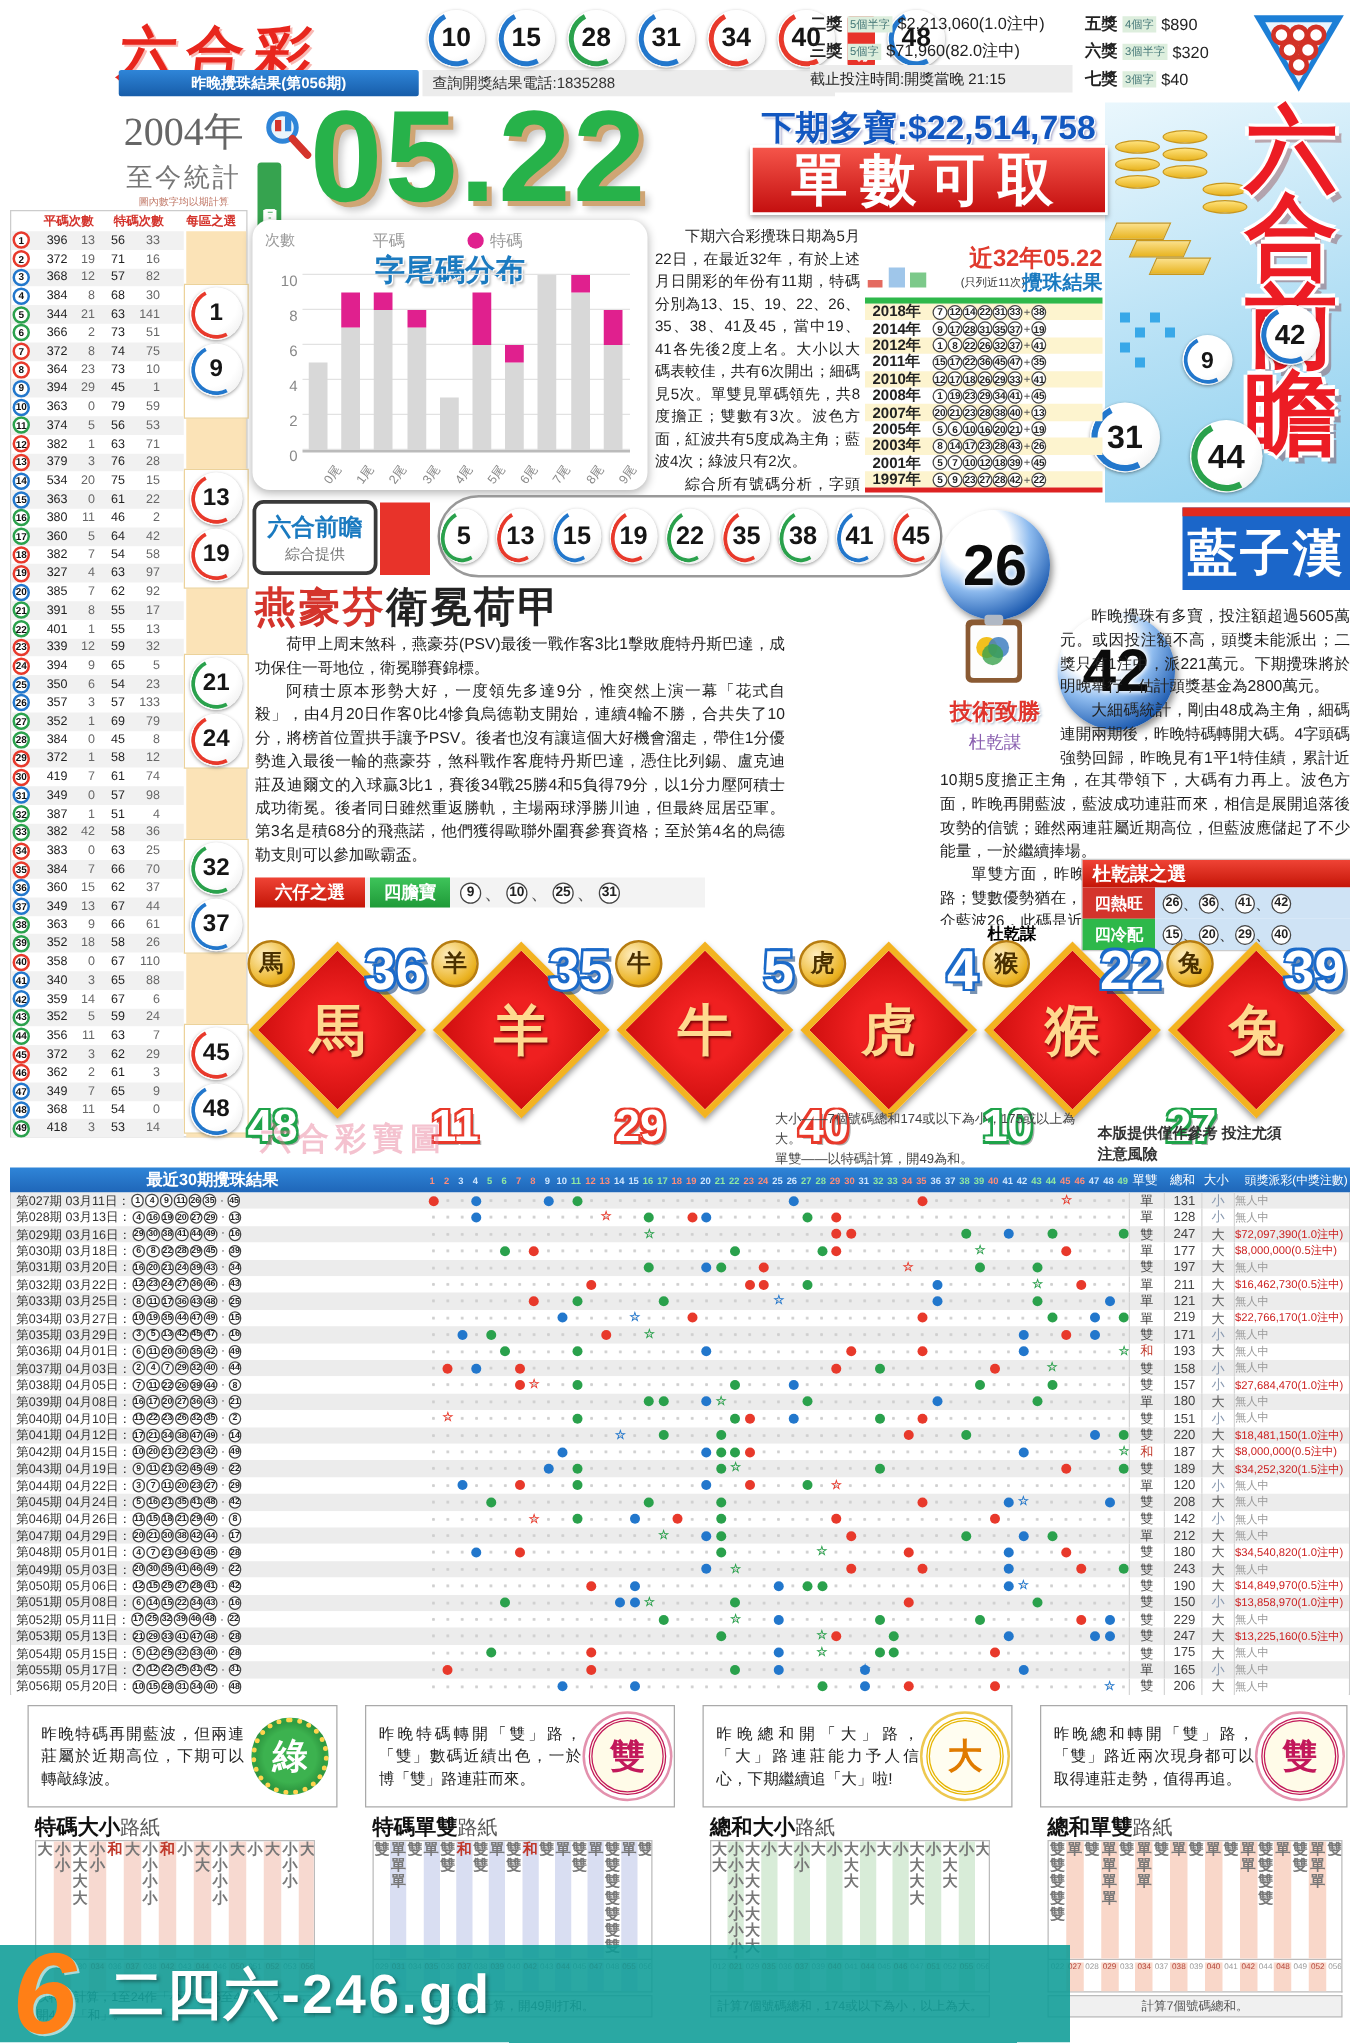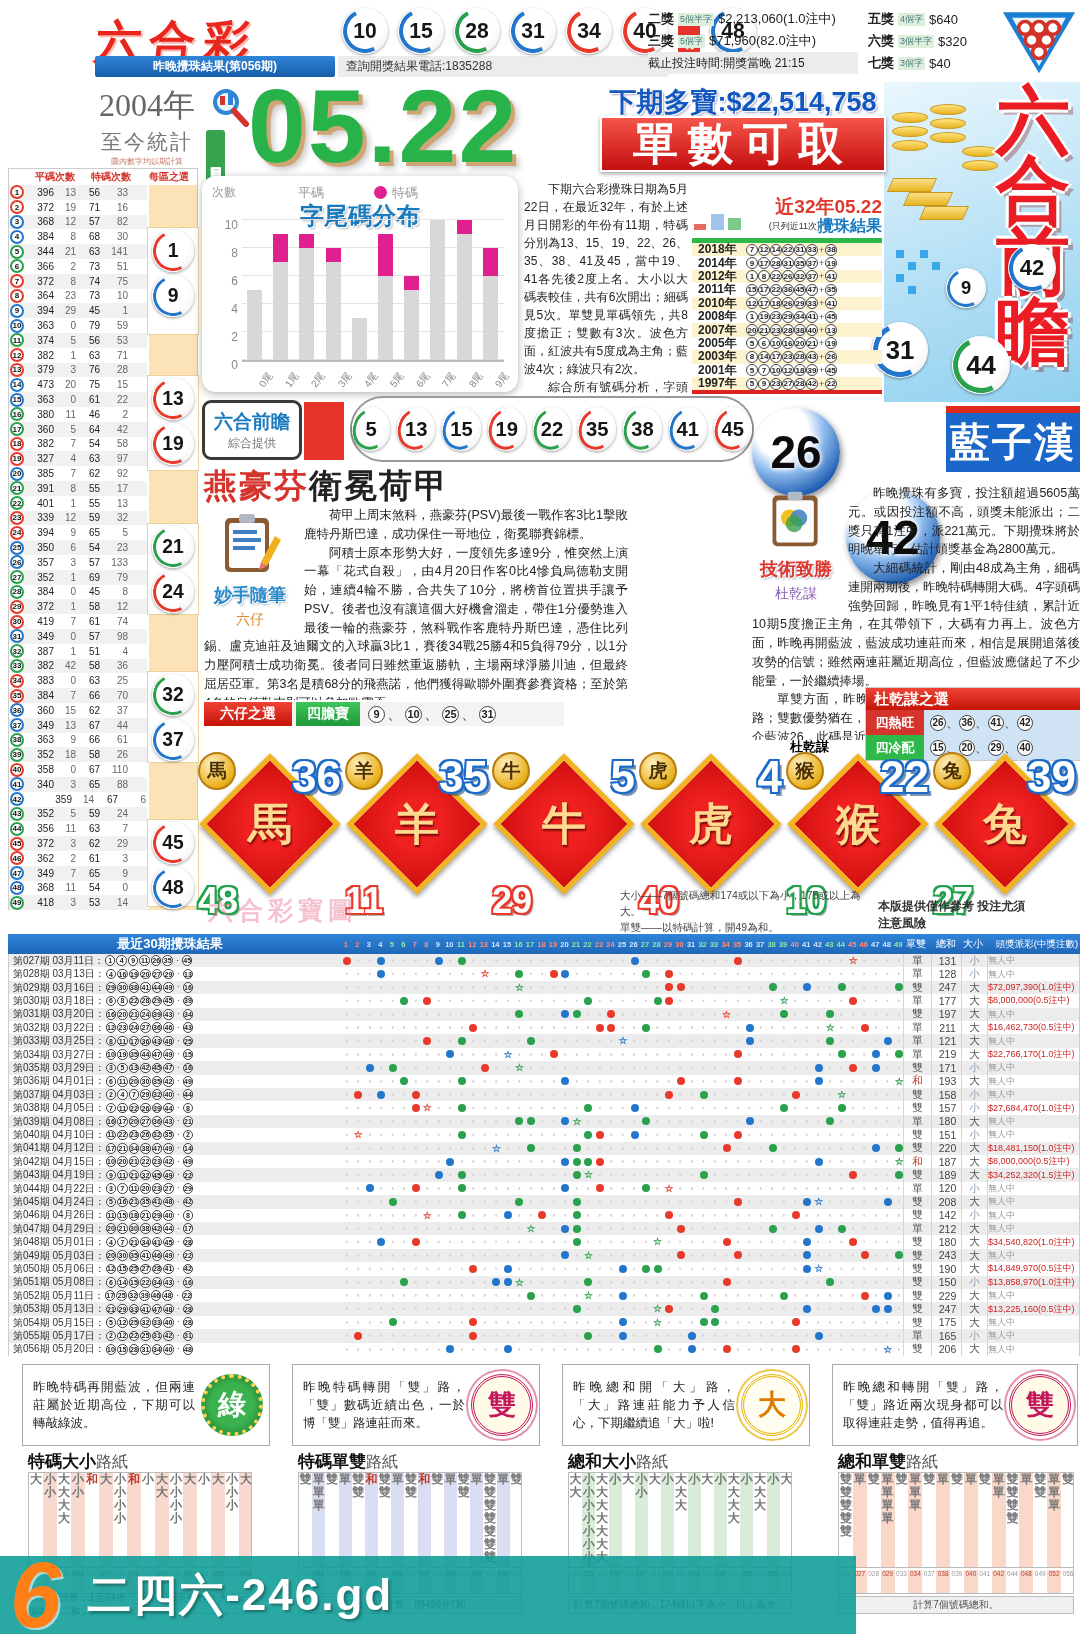--- a/index.html
+++ b/index.html
@@ -156,21 +156,21 @@
       <span class="prize-name">三獎</span>
       <span class="prize-sub">5個字</span>
       <span>$71,960(82.0注中)</span>
     </div>
   <div class="prize-row" style="background:#ececec;font-size:12px;">截止投注時間:開獎當晚 21:15</div>
 </div>
 <div class="abs" style="left:868px;top:8px;width:130px;">
   <div class="prize-row">
       <span class="prize-name">五獎</span>
       <span class="prize-sub">4個字</span>
-      <span>$640</span>
+      <span>$890</span>
     </div>
   <div class="prize-row">
       <span class="prize-name">六獎</span>
       <span class="prize-sub">3個半字</span>
       <span>$320</span>
     </div>
   <div class="prize-row">
       <span class="prize-name">七獎</span>
       <span class="prize-sub">3個字</span>
       <span>$40</span>
@@ -349,21 +349,21 @@
     </div>
     <div class="lt-row" style="top: 193.6px; background: rgb(241, 241, 241);">
       <div class="miniball" style="--c: #e8392b;">13</div>
       <span style="width: 30px; color: rgb(34, 34, 34);">379</span>
       <span style="width: 22px; color: rgb(102, 102, 102);">3</span>
       <span style="width: 24px; color: rgb(34, 34, 34);">76</span>
       <span style="width: 28px; color: rgb(102, 102, 102);">28</span>
     </div>
     <div class="lt-row" style="top: 208.4px;">
       <div class="miniball" style="--c: #2277cc;">14</div>
-      <span style="width: 30px; color: rgb(34, 34, 34);">473</span>
+      <span style="width: 30px; color: rgb(34, 34, 34);">534</span>
       <span style="width: 22px; color: rgb(102, 102, 102);">20</span>
       <span style="width: 24px; color: rgb(34, 34, 34);">75</span>
       <span style="width: 28px; color: rgb(102, 102, 102);">15</span>
     </div>
     <div class="lt-row" style="top: 223.2px; background: rgb(241, 241, 241);">
       <div class="miniball" style="--c: #2277cc;">15</div>
       <span style="width: 30px; color: rgb(34, 34, 34);">363</span>
       <span style="width: 22px; color: rgb(102, 102, 102);">0</span>
       <span style="width: 24px; color: rgb(34, 34, 34);">61</span>
       <span style="width: 28px; color: rgb(102, 102, 102);">22</span>
@@ -545,21 +545,21 @@
     </div>
     <div class="lt-row" style="top: 608px; background: rgb(241, 241, 241);">
       <div class="miniball" style="--c: #2277cc;">41</div>
       <span style="width: 30px; color: rgb(34, 34, 34);">340</span>
       <span style="width: 22px; color: rgb(102, 102, 102);">3</span>
       <span style="width: 24px; color: rgb(34, 34, 34);">65</span>
       <span style="width: 28px; color: rgb(102, 102, 102);">88</span>
     </div>
     <div class="lt-row" style="top: 622.8px;">
       <div class="miniball" style="--c: #2277cc;">42</div>
-      <span style="width: 48px; color: rgb(34, 34, 34);">359</span>
+      <span style="width: 30px; color: rgb(34, 34, 34);">359</span>
       <span style="width: 22px; color: rgb(102, 102, 102);">14</span>
       <span style="width: 24px; color: rgb(34, 34, 34);">67</span>
       <span style="width: 28px; color: rgb(102, 102, 102);">6</span>
     </div>
     <div class="lt-row" style="top: 637.6px; background: rgb(241, 241, 241);">
       <div class="miniball" style="--c: #2aa14c;">43</div>
       <span style="width: 30px; color: rgb(34, 34, 34);">352</span>
       <span style="width: 22px; color: rgb(102, 102, 102);">5</span>
       <span style="width: 24px; color: rgb(34, 34, 34);">59</span>
       <span style="width: 28px; color: rgb(102, 102, 102);">24</span>
@@ -883,34 +883,20 @@
     <div class="ball" style="height: 44px; width: 44px; --c: #e8392b;">
       <i class="arc" style="border-width: 3.96px;"></i>
       <b class="num" style="font-size: 20.24px;">45</b>
     </div>
   </div>
 
 <div class="abs art-title" style="left:204px;top:464px;">
   <span style="color:#d4342c;">燕豪芬</span><span style="color:#222;">衛冕荷甲</span>
 </div>
 <div class="abs bodytext" style="left:204px;top:506px;width:424px;height:194px;overflow:hidden;">
-  <div class="icon-card">
-    <svg width="66" height="66" viewBox="0 0 66 66">
-        <rect x="8" y="8" width="44" height="54" rx="5" fill="#8a5a33"></rect>
-        <rect x="12" y="13" width="36" height="45" rx="3" fill="#fdfdfd"></rect>
-        <rect x="22" y="4" width="16" height="9" rx="3" fill="#b0b8c4"></rect>
-        <rect x="16" y="20" width="24" height="4" fill="#3f7fc1"></rect>
-        <rect x="16" y="28" width="28" height="4" fill="#3f7fc1"></rect>
-        <rect x="16" y="36" width="22" height="4" fill="#3f7fc1"></rect>
-        <polygon points="44,52 58,26 64,30 50,56" fill="#f2b01e"></polygon>
-        <polygon points="44,52 50,56 42,60" fill="#e8756a"></polygon>
-      </svg>
-    <div class="icon-name">妙手隨筆</div>
-    <div class="icon-sub">六仔</div>
-  </div>
   <p>荷甲上周末煞科，燕豪芬(PSV)最後一戰作客3比1擊敗鹿特丹斯巴達，成功保住一哥地位，衛冕聯賽錦標。</p>
   <p>阿積士原本形勢大好，一度領先多達9分，惟突然上演一幕「花式自殺」，由4月20日作客0比4慘負烏德勒支開始，連續4輪不勝，合共失了10分，將榜首位置拱手讓予PSV。後者也沒有讓這個大好機會溜走，帶住1分優勢進入最後一輪的燕豪芬，煞科戰作客鹿特丹斯巴達，憑住比列錫、盧克迪莊及迪爾文的入球贏3比1，賽後34戰25勝4和5負得79分，以1分力壓阿積士成功衛冕。後者同日雖然重返勝軌，主場兩球淨勝川迪，但最終屈居亞軍。第3名是積68分的飛燕諾，他們獲得歐聯外圍賽參賽資格；至於第4名的烏德勒支則可以參加歐霸盃。</p>
 
 </div>
 <div class="abs" style="left:204px;top:702px;width:360px;height:24px;display:flex;align-items:center;background:#f3f3f3;">
   <div class="lblbox" style="background:linear-gradient(#ef4335,#c41507);width:88px;height:24px;font-size:14px;">六仔之選</div>
   <div class="lblbox" style="background:linear-gradient(#3ec45a,#1f9a38);width:64px;height:24px;font-size:14px;margin-left:4px;">四膽寶</div>
   <div id="dan-nums" style="display:flex;align-items:center;gap:2px;margin-left:8px;color:#555;">
       <span class="cnum" style="height: 17px; width: 17px; font-size: 11px;">9</span>
       <span>、</span>

